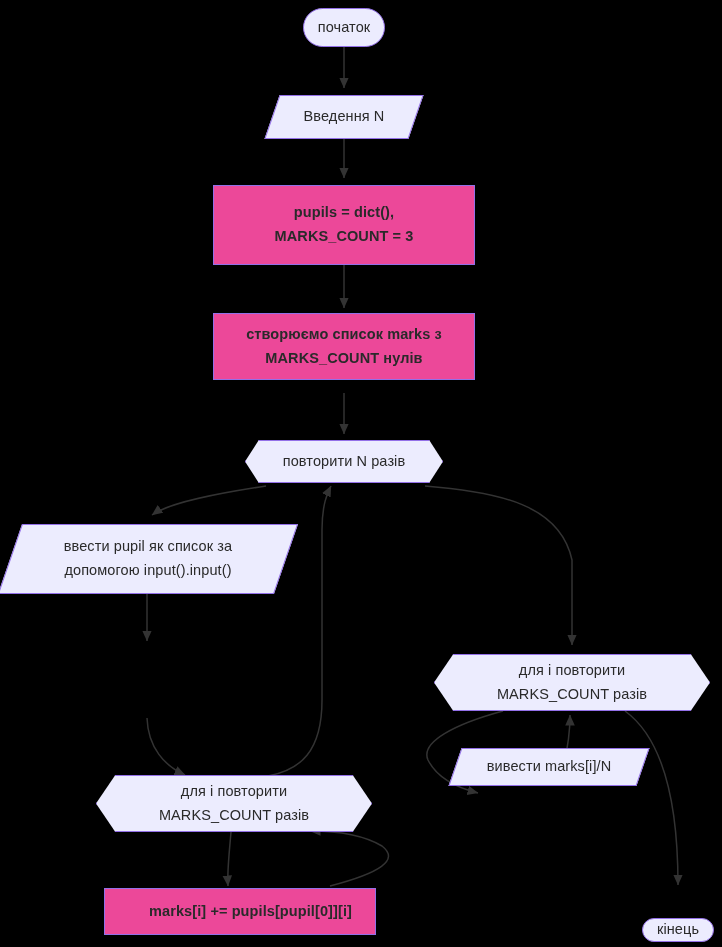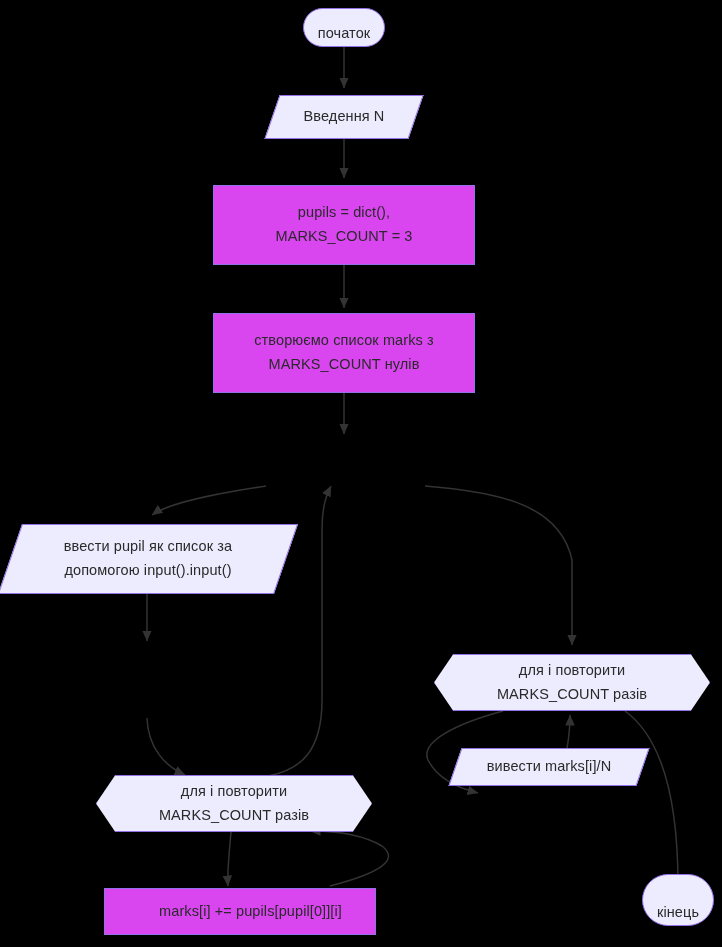--- a/index.html
+++ b/index.html
@@ -38,29 +38,29 @@
     white-space: pre-line;
     letter-spacing: 0.1px;
   }
   .node .label {
     position: relative;
     z-index: 2;
     padding: 0 6px;
   }
   
   .shape-rect {
-    background: #d946ef;
+    background: #ec4899;
     border: 1.6px solid #9370E8;
+    font-weight: bold;
   }
   
   .shape-stadium {
     background: #ECECFE;
     border: 1.6px solid #9370E8;
     border-radius: 999px;
-    align-items: flex-end;
   }
   
   .shape-para {
     background: transparent;
     border: none;
   }
   .shape-para::before {
     content: "";
     position: absolute;
     left: 0; top: 0; right: 0; bottom: 0;
@@ -133,25 +133,28 @@
 
   <div class="node shape-para" style="left:272px; top:95px; width:144px; height:44px;">
     <span class="label">Введення N</span>
   </div>
 
   <div class="node shape-rect" style="left:213px; top:185px; width:262px; height:80px;">
     <span class="label">pupils = dict(),
 MARKS_COUNT = 3</span>
   </div>
 
-  <div class="node shape-rect" style="left:213px; top:313px; width:262px; height:80px;">
+  <div class="node shape-rect" style="left:213px; top:313px; width:262px; height:67px;">
     <span class="label">створюємо список marks з
 MARKS_COUNT нулів</span>
   </div>
 
+  <div class="node shape-hex" style="left:245px; top:440px; width:198px; height:43px;">
+    <span class="label">повторити N разів</span>
+  </div>
 
   <div class="node shape-para" style="left:10px; top:524px; width:276px; height:70px;">
     <span class="label">ввести pupil як список за
 допомогою input().input()</span>
   </div>
 
 
   <div class="node shape-hex" style="left:96px; top:775px; width:276px; height:57px;">
     <span class="label">для i повторити
 MARKS_COUNT разів</span>
@@ -163,17 +166,17 @@
 
   <div class="node shape-hex" style="left:434px; top:654px; width:276px; height:57px;">
     <span class="label">для i повторити
 MARKS_COUNT разів</span>
   </div>
 
   <div class="node shape-para" style="left:455px; top:748px; width:188px; height:38px;">
     <span class="label">вивести marks[i]/N</span>
   </div>
 
-  <div class="node shape-stadium" style="left:642px; top:874px; width:72px; height:52px;">
+  <div class="node shape-stadium" style="left:642px; top:918px; width:72px; height:24px;">
     <span class="label">кінець</span>
   </div>
 
 </div>
 
 </body></html>

